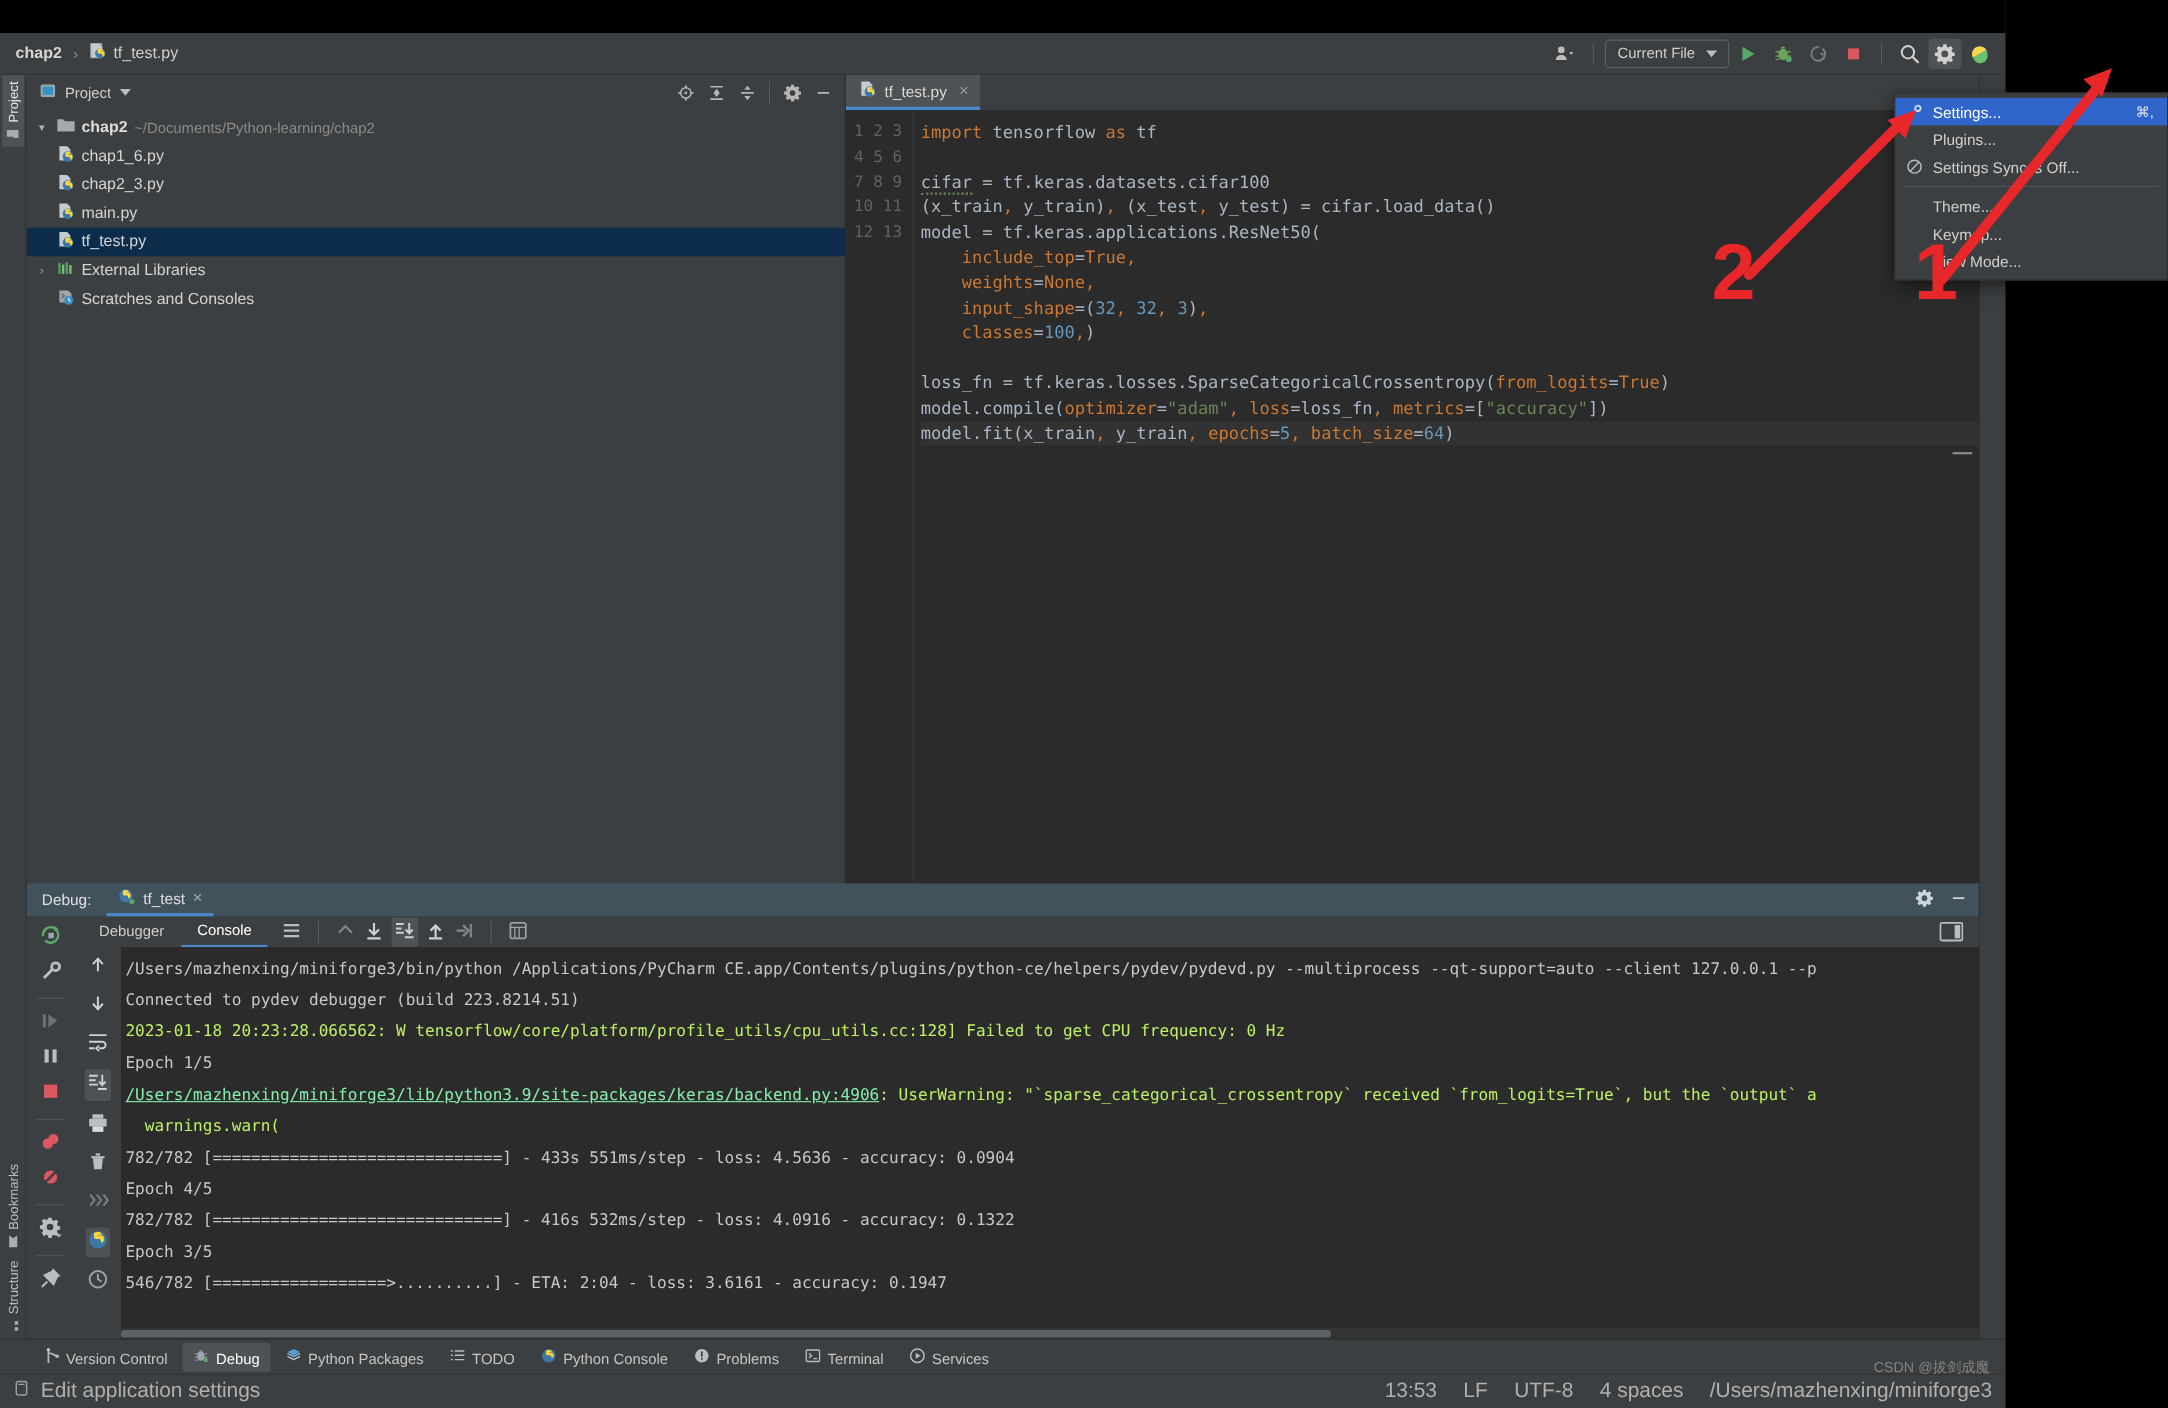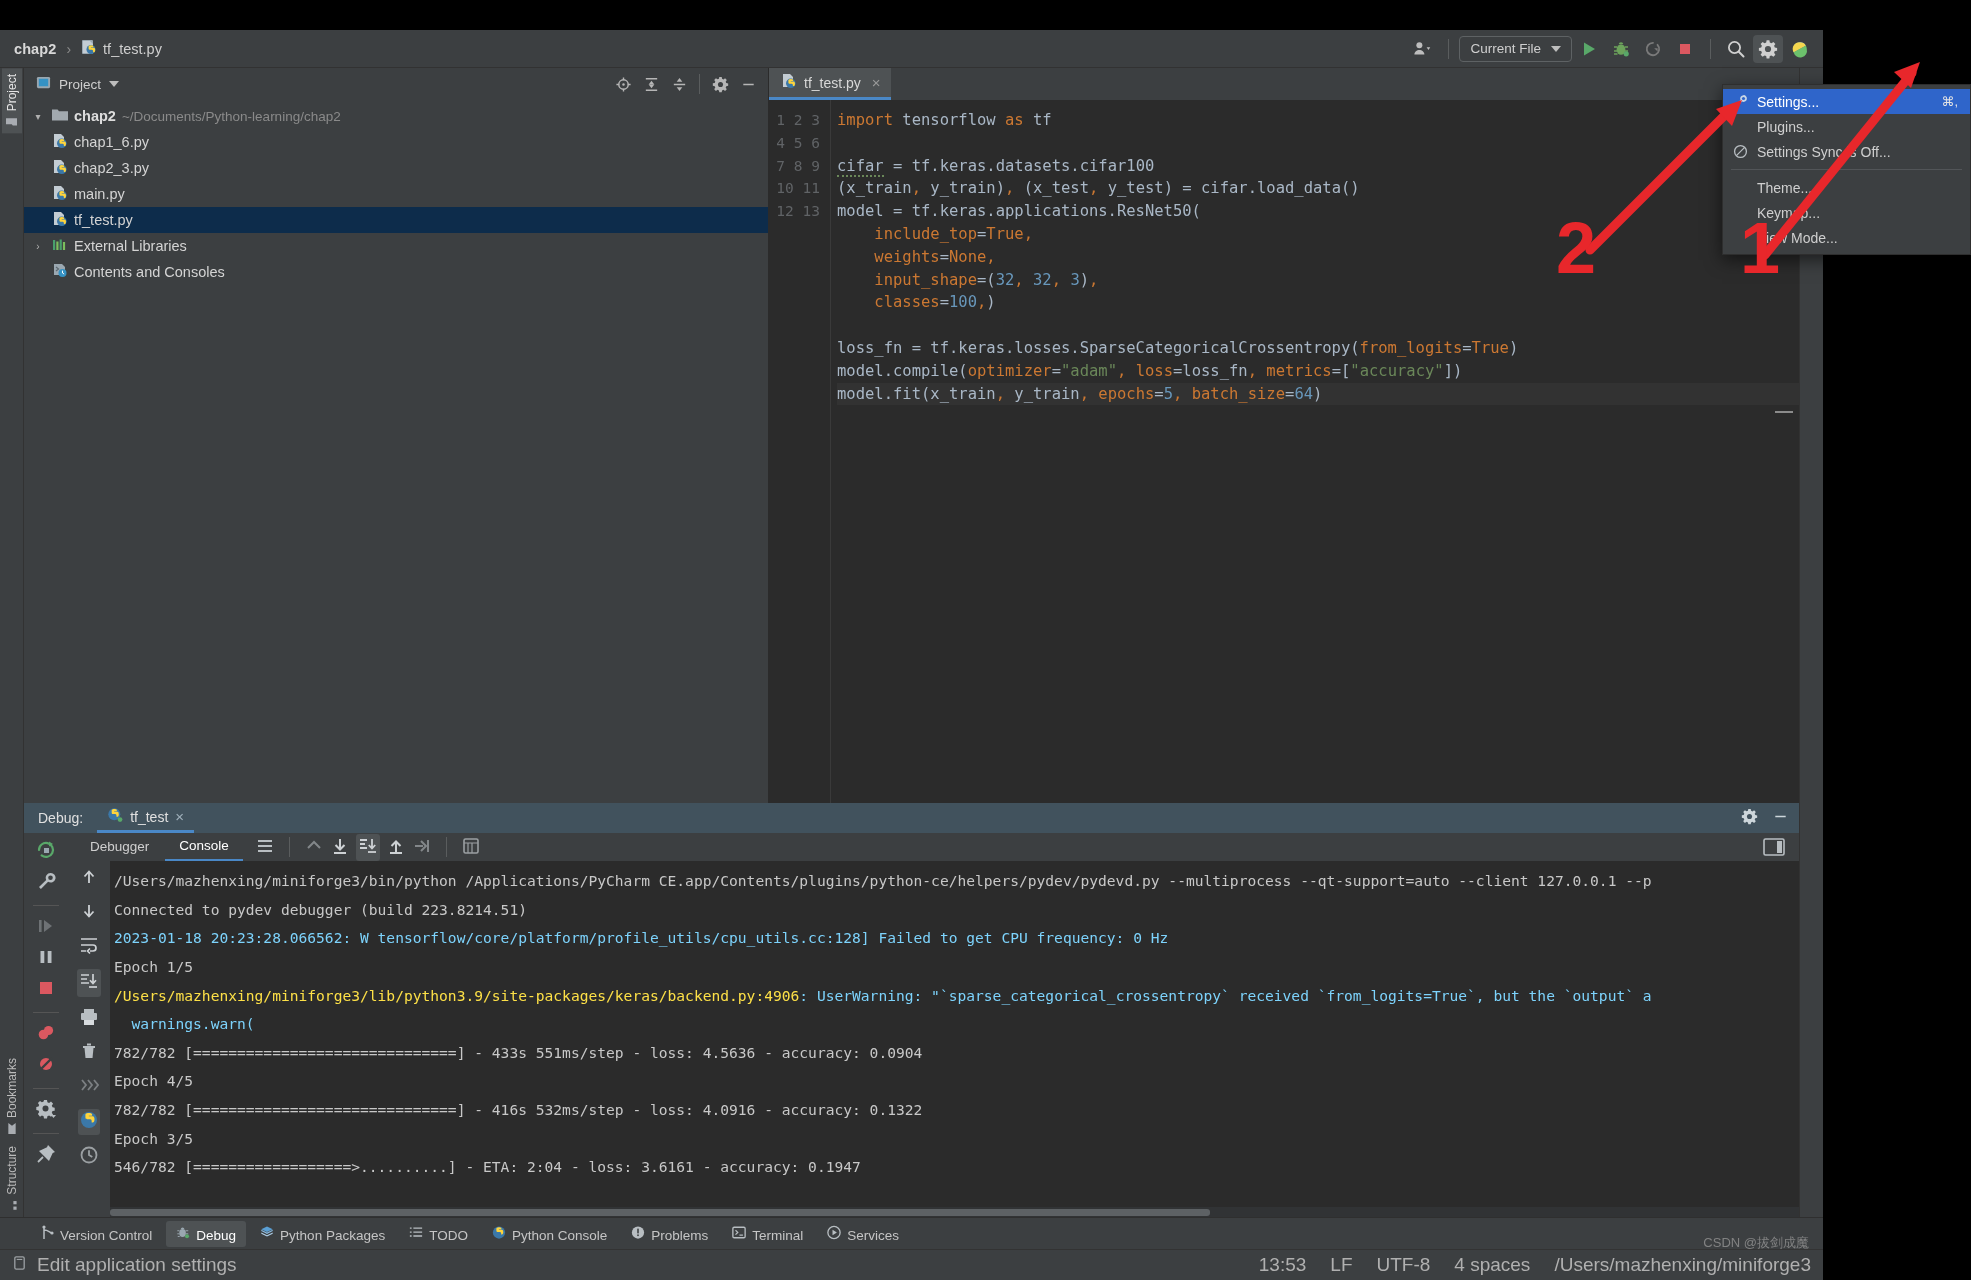--- a/index.html
+++ b/index.html
@@ -148,22 +148,22 @@
   .dbg-tab.sel { border-bottom: 2px solid #4a88c7; color: #fff; }
   .dbg-tools-in { display: flex; align-items: center; gap: 6px; margin-left: 10px; }
   .dbg-right-btn { margin-left: auto; padding-right: 14px; display:flex; align-items:center; }
   .console-wrap { flex: 1 1 auto; display: flex; min-height: 0; }
   .console-gutter { width: 42px; flex: 0 0 42px; background: #3c3f41; display: flex; flex-direction: column; align-items: center; gap: 10px; padding-top: 6px; }
   .console {
     flex: 1 1 auto; background: #2b2b2b; overflow: hidden; position: relative;
     font-family: "DejaVu Sans Mono", monospace; font-size: 14.6px; line-height: 28.6px;
     color: #c8c8c8; padding: 6px 0 0 4px; white-space: pre;
   }
-  .c-red { color: #7dd3fc; }
-  .c-link { color: #fde047; }
+  .c-red { color: #bef264; }
+  .c-link { color: #86efac; text-decoration: underline; }
   .hscroll { position: absolute; left: 0; bottom: 0; height: 10px; width: 100%; background: #313335; }
   .hscroll-thumb { position: absolute; left: 0; top: 2px; height: 7px; width: 1100px; background: #5d6164; border-radius: 3px; }
 
   
   .vstrip-r { width: 24px; flex: 0 0 24px; background: #3c3f41; border-left: 1px solid #323232; }
 
   
   .toolwin-bar {
     height: 32px; flex: 0 0 32px; background: #3c3f41;
     display: flex; align-items: center; gap: 4px; padding-left: 30px;
@@ -439,21 +439,21 @@
 
             <div class="row indent1" style="padding-left:28px">
               <span>
                 <svg width="16" height="15" viewBox="0 0 16 15">
                     <path d="M2 1h8l3 3v8H2z" fill="#9aa7b0"></path>
                     <path d="M4 4l2.5 2L4 8" stroke="#5c6870" stroke-width="1.2" fill="none"></path>
                     <circle cx="10.5" cy="10" r="4" fill="#3592c4"></circle>
                     <path d="M10.5 7.6v2.4l1.6 1" stroke="#fff" stroke-width="1" fill="none"></path>
                   </svg>
               </span>
-              <span>Contents and Consoles</span>
+              <span>Scratches and Consoles</span>
             </div>
           </div>
         </div>
 
         <div class="editor">
           <div class="tabbar">
             <div class="etab">
               <span>
                 <svg width="16" height="16" viewBox="0 0 16 16">
                     <path d="M2 1h7l3 3v10H2z" fill="#c3ccd3"></path>

